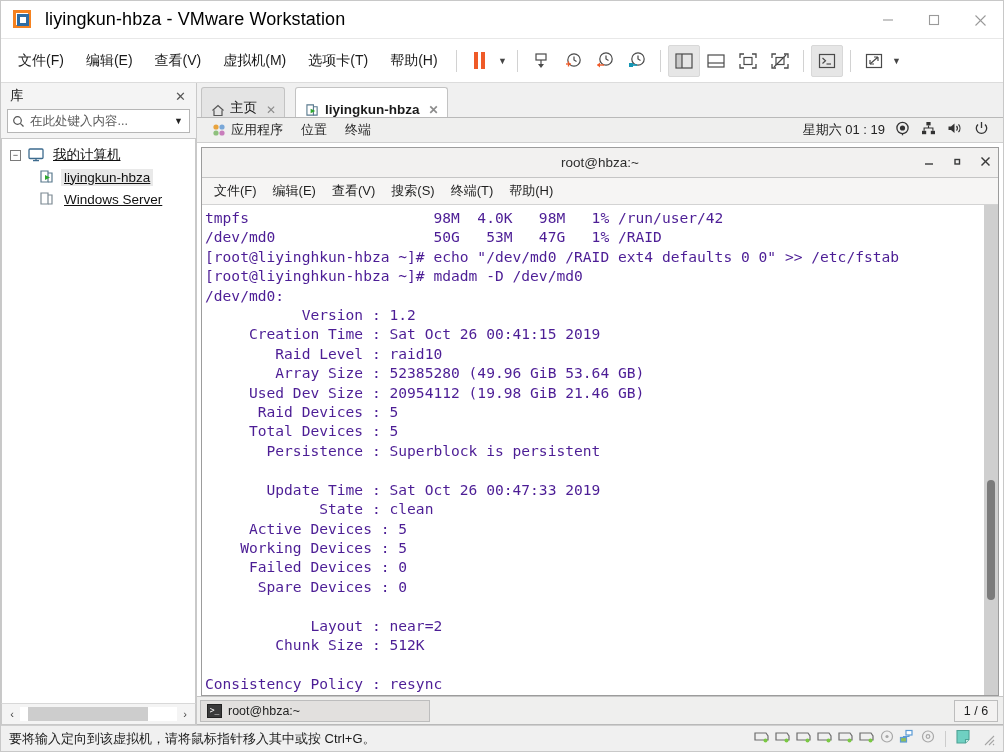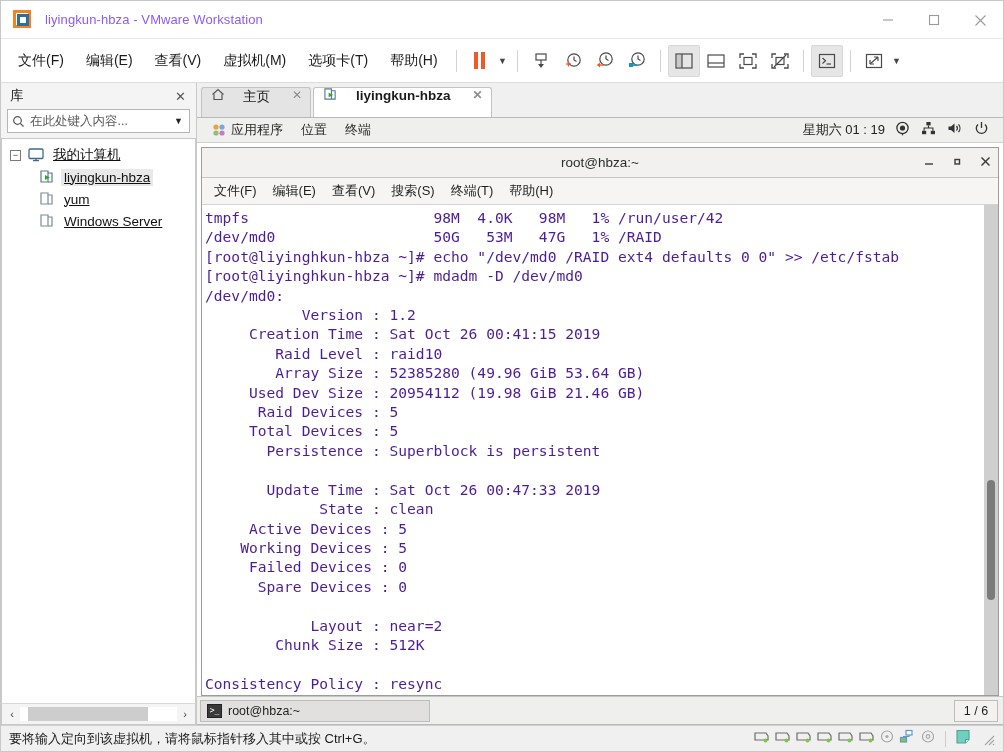--- a/index.html
+++ b/index.html
@@ -29,21 +29,21 @@
   .app-icon { margin-left: 12px; width: 20px; height: 20px; position: relative; }
   .app-icon .sq-out {
     position: absolute; left: 0; top: 0; width: 18px; height: 18px;
     border: 3px solid #f58220; background: #fff;
   }
   .app-icon .sq-in {
     position: absolute; left: 4px; top: 4px; width: 12px; height: 12px;
     border: 3px solid #2e6da4; background: #fff;
   }
   .title-text {
-    margin-left: 12px; font-size: 13px; color: #8b5cf6;
+    margin-left: 12px; font-size: 18px; color: #000000;
     letter-spacing: 0.1px;
   }
   .win-controls { position: absolute; right: 0; top: 0; height: 38px; display: flex; }
   .win-btn {
     width: 46px; height: 38px; display: flex; align-items: center; justify-content: center;
     color: #9a9a9a;
   }
   .win-btn svg { display: block; }
 
   
@@ -112,24 +112,24 @@
   .hscroll .thumb { position: absolute; left: 8px; top: 0; width: 120px; height: 14px; background: #cdcdcd; }
 
   
   .main { flex: 1; display: flex; flex-direction: column; min-width: 0; background: #f0f0f0; }
 
   .tabstrip {
     height: 34px; min-height: 34px; background: #f0f0f0;
     display: flex; align-items: flex-end; padding-left: 4px;
   }
   .tab {
-    height: 30px; display: flex; align-items: flex-start; gap: 18px;
+    height: 30px; display: flex; align-items: flex-end; gap: 5px;
     padding: 0 8px 0 9px; font-size: 13.5px; color: #1b1b1b;
     border: 1px solid #c3c3c3; border-bottom: none;
-    border-radius: 3px 3px 0 0; background: #e4e4e4; margin-right: 2px;
+    border-radius: 3px 3px 0 0; background: #e4e4e4; margin-right: 10px;
   }
   .tab.active { background: #ffffff; font-weight: bold; }
   .tab .x { color: #8c8c8c; font-size: 12px; margin-left: 4px; }
 
   .vmscreen {
     flex: 1; margin: 0; background: #ffffff;
     border: 1px solid #b9b9b9; border-right: none; border-left: none;
     display: flex; flex-direction: column; min-height: 0; position: relative;
   }
 
@@ -382,29 +382,20 @@
             <svg width="16" height="14" viewBox="0 0 16 14">
               <path d="M2 1 h7 v11 h-7 z" fill="none" stroke="#5a7a8e" stroke-width="1.2"></path>
               <path d="M9 3 h4 v9 h-4" fill="none" stroke="#5a7a8e" stroke-width="1.2"></path>
               <path d="M6 5 L11 7.5 L6 10 Z" fill="#2fa82f"></path>
             </svg>
           </span>
           <span class="tlabel">liyingkun-hbza</span>
         </div>
 
 
-        <div class="tnode child">
-          <span class="ticon">
-            <svg width="16" height="14" viewBox="0 0 16 14">
-              <path d="M2 1 h7 v11 h-7 z" fill="none" stroke="#7d8a93" stroke-width="1.2"></path>
-              <path d="M9 3 h4 v9 h-4" fill="none" stroke="#7d8a93" stroke-width="1.2"></path>
-            </svg>
-          </span>
-          <span class="tlabel">yum</span>
-        </div>
 
         <div class="tnode child">
           <span class="ticon">
             <svg width="16" height="14" viewBox="0 0 16 14">
               <path d="M2 1 h7 v11 h-7 z" fill="none" stroke="#7d8a93" stroke-width="1.2"></path>
               <path d="M9 3 h4 v9 h-4" fill="none" stroke="#7d8a93" stroke-width="1.2"></path>
             </svg>
           </span>
           <span class="tlabel">Windows Server</span>
         </div>

